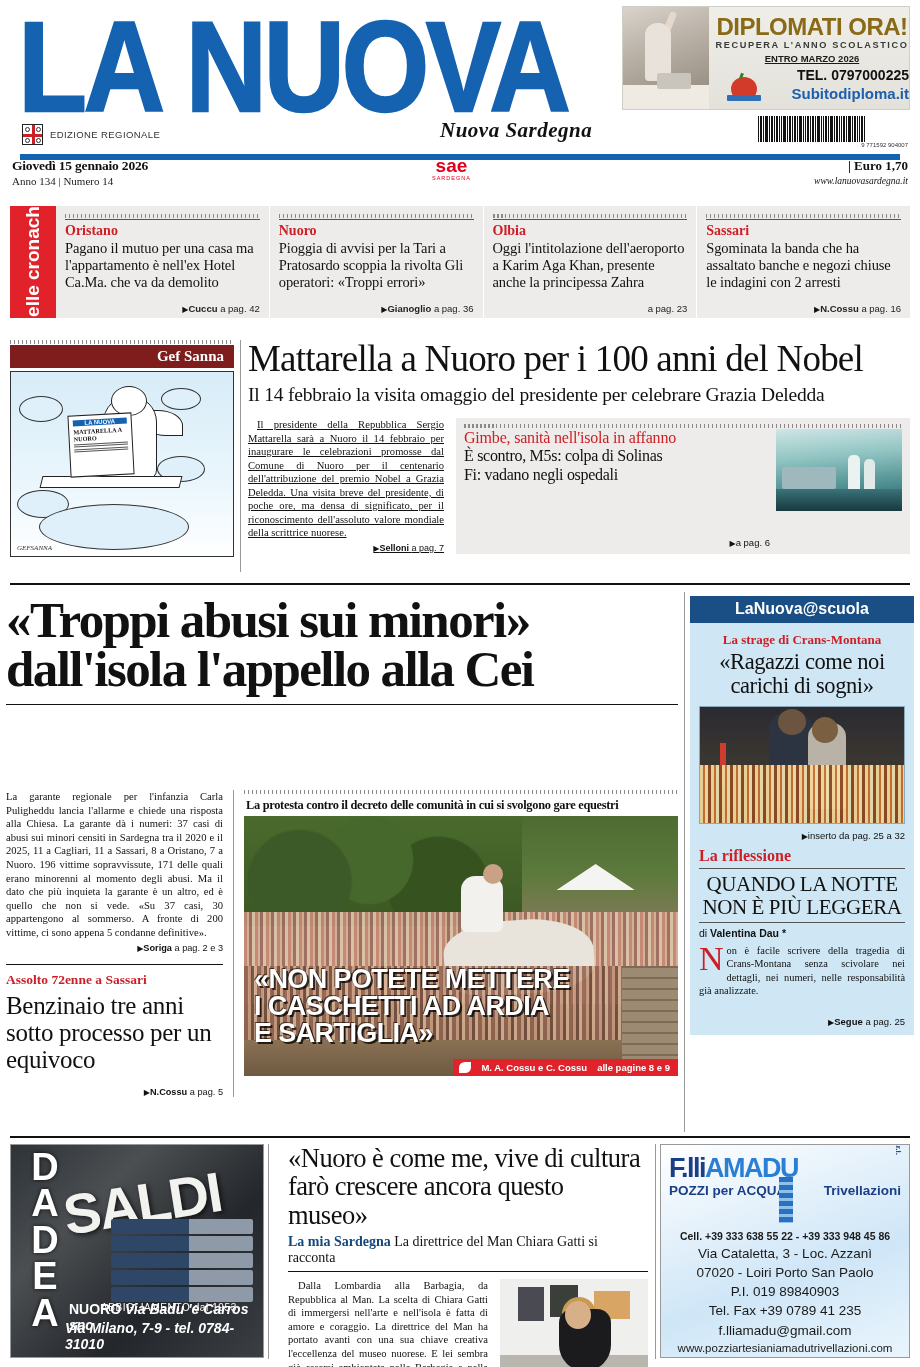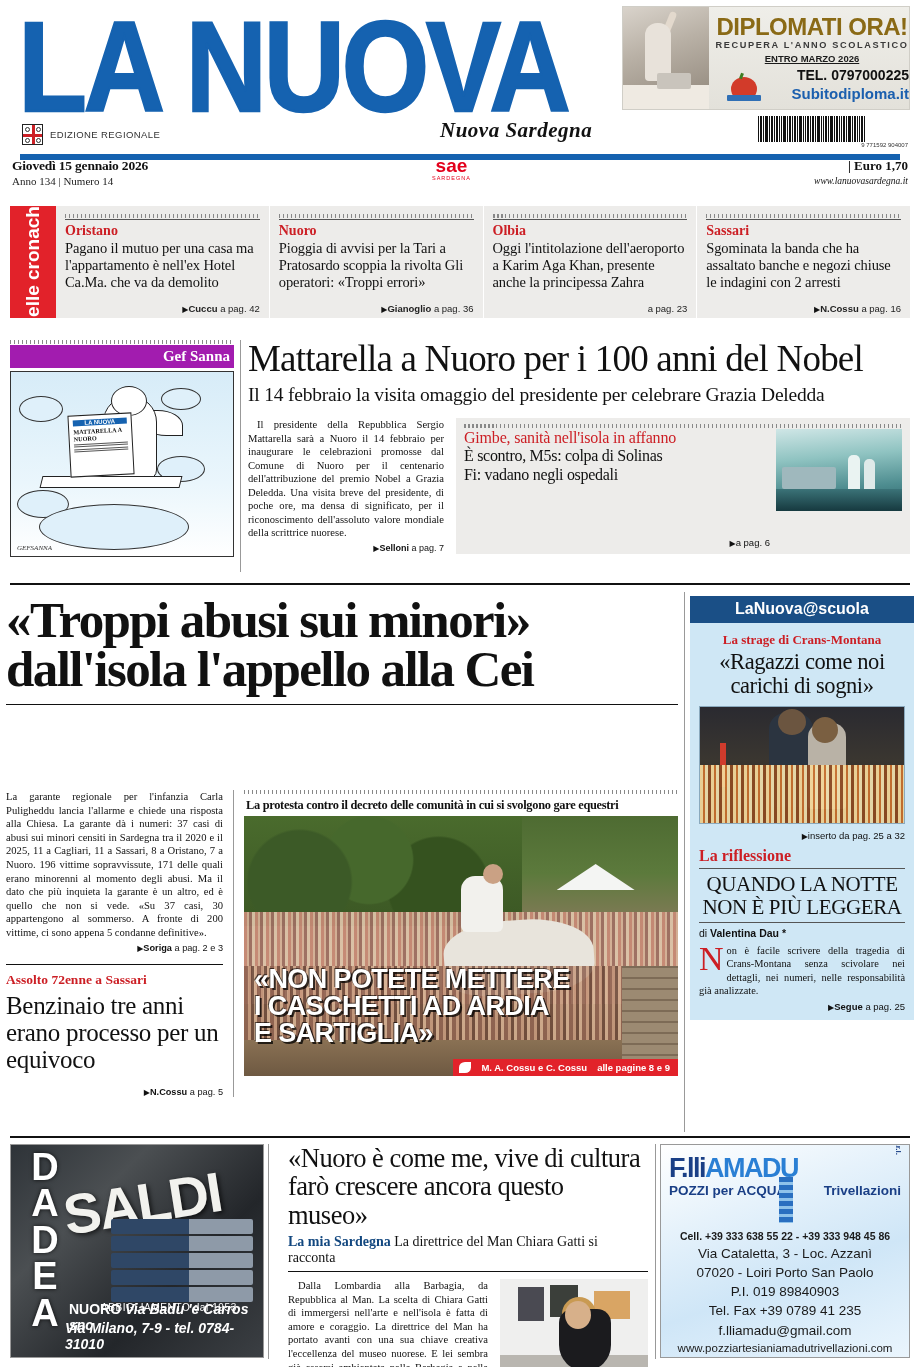--- a/index.html
+++ b/index.html
@@ -141,21 +141,21 @@
   .cron-city { color:#cc1e24; font-weight:bold; font-size:14px; line-height:1.15; }
   .cron-text { font-size:14.5px; line-height:1.16; letter-spacing:-0.1px; margin-top:1px; }
   .byline { position:absolute; right:9px; bottom:4px; font-family:"Liberation Sans",sans-serif;
     font-size:9.5px; color:#222; }
   .byline b { font-weight:bold; }
   .tri { color:#111; font-size:8px; }
 
   
   .band2 { position:absolute; left:10px; top:340px; width:900px; height:235px; }
   .gef { position:absolute; left:0; top:0; width:224px; }
-  .gef-tag { background:#a21caf; color:#fff; text-align:right; padding:3px 4px;
+  .gef-tag { background:#7f1d1d; color:#fff; text-align:right; padding:3px 10px;
     font-family:"Liberation Serif",serif; font-weight:bold; font-size:15px; }
   .gef-art { margin-top:3px; width:224px; height:186px; border:1px solid #333;
     background:#fbfcfd; position:relative; overflow:hidden; }
   .cloud { position:absolute; background:#dff0fa; border:1.4px solid #333; border-radius:50%; }
   .sky { position:absolute; inset:0; background:linear-gradient(180deg,#d7ecf8,#eaf6fc 60%,#ffffff); }
   .gef-sign { position:absolute; left:6px; bottom:4px; font-size:7px; font-style:italic; color:#333; }
   .gef-paper { position:absolute; left:58px; top:42px; width:64px; height:62px; background:#fff;
     border:1.5px solid #222; transform: rotate(-3deg); }
   .gef-paper .mast { margin:4px 4px 2px; background:#1562b0; color:#fff; font-size:6px;
     font-family:"Liberation Sans",sans-serif; font-weight:bold; text-align:center; }
@@ -169,21 +169,21 @@
     background:#fff; border:1.5px solid #222; border-radius:50%; }
   .gef-wing { position:absolute; left:130px; top:38px; width:42px; height:26px;
     border:1.4px solid #222; border-radius:0 60% 0 60%; background:#fff; }
 
   .matt { position:absolute; left:238px; top:0; width:662px; }
   .matt-vrule { position:absolute; left:230px; top:0; width:1px; height:232px; background:#999; }
   .matt h1 { font-size:37px; font-weight:normal; letter-spacing:-0.8px; line-height:1.0;
     font-family:"Liberation Serif",serif; }
   .matt h2 { font-size:19.5px; font-weight:normal; margin-top:7px; letter-spacing:-0.2px; }
   .matt-lower { display:flex; gap:12px; margin-top:12px; }
-  .matt-text { width:196px; font-size:10.6px; line-height:1.28; text-align:justify; }
+  .matt-text { width:196px; font-size:10.6px; line-height:1.28; text-align:justify;text-decoration:underline; }
   .matt-text p { text-indent:9px; }
   .matt-by { text-align:right; margin-top:3px; font-family:"Liberation Sans",sans-serif; font-size:9px;}
   .gimbe { flex:1; background:#edecea; padding:6px 8px 4px 8px; position:relative; }
   .gimbe-inner { display:flex; gap:10px; }
   .gimbe-txt { flex:1; }
   .gimbe h3 { color:#cc1e24; font-size:16px; font-weight:normal; letter-spacing:-0.2px; }
   .gimbe p { font-size:16px; line-height:1.16; letter-spacing:-0.3px; }
   .gimbe-photo { width:126px; height:82px; flex:none; align-self:flex-start;
     background:linear-gradient(175deg,#cfe6e6 0%,#8fc3c1 35%,#4e8d90 70%,#2b5f65 100%); position:relative; }
   .gimbe-photo .bed { position:absolute; left:6px; bottom:22px; width:54px; height:22px;
@@ -271,21 +271,21 @@
   .sp-red { position:absolute; left:10%; top:36px; width:6px; height:44px; background:#cf3b2c; }
   .side-ref { text-align:right; font-family:"Liberation Sans",sans-serif; font-size:9.5px; margin-top:6px; }
   .side-kicker2 { color:#cc1e24; font-weight:bold; font-size:16px; margin-top:6px; }
   .side-hr { height:1px; background:#555; margin:3px 0 4px 0; }
   .side-title2 { font-size:21px; text-align:center; letter-spacing:-0.4px; line-height:1.1; }
   .side-author { font-family:"Liberation Sans",sans-serif; font-size:10.5px; margin-top:4px; }
   .side-author b { font-weight:bold; }
   .side-para { font-size:10.4px; line-height:1.3; text-align:justify; margin-top:5px; position:relative; }
   .dropcap { float:left; font-size:34px; line-height:0.82; color:#cc1e24;
     font-family:"Liberation Serif",serif; padding-right:3px; padding-top:1px; }
-  .side-seg { text-align:right; font-family:"Liberation Sans",sans-serif; font-size:9.5px; margin-top:3px; }
+  .side-seg { text-align:right; font-family:"Liberation Sans",sans-serif; font-size:9.5px; margin-top:18px; }
 
   
   .botrule { position:absolute; left:10px; top:1136px; width:900px; height:2px; background:#111; }
   .bottom { position:absolute; left:10px; top:1144px; width:900px; height:215px; display:flex; }
 
   .ad-dadea { width:254px; height:214px; border:1px solid #999; position:relative; overflow:hidden;
     background:linear-gradient(135deg,#2e3338 0%,#4b4f52 30%,#23262a 65%,#3b3f43 100%); }
   .dadea-letters { position:absolute; left:8px; top:4px; width:52px; color:#fff;
     font-family:"Liberation Sans",sans-serif; font-weight:bold; font-size:38px; line-height:0.96;
     text-align:center; text-shadow:0 0 4px rgba(0,0,0,.8); }
@@ -553,21 +553,21 @@
     <h1>dall'isola l'appello alla Cei</h1>
     <div class="main-hr"></div>
   </div>
 
   <div class="maincols">
     <div class="mc-left">
       <p>La garante regionale per l'infanzia Carla Puligheddu lancia l'allarme e chiede una risposta alla Chiesa. La garante dà i numeri: 37 casi di abusi sui minori censiti in Sardegna tra il 2020 e il 2025, 11 a Cagliari, 11 a Sassari, 8 a Oristano, 7 a Nuoro. 196 vittime sopravvissute, 171 delle quali erano minorenni al momento degli abusi. Ma il dato che più inquieta la garante è un altro, ed è quello che non si vede. «Su 37 casi, 30 appartengono al sommerso. A fronte di 200 vittime, ci sono appena 5 condanne definitive».</p>
       <div class="mc-by"><span class="tri">▶</span><b>Soriga</b> <span>a pag. 2 e 3</span></div>
       <div class="mc-sep"></div>
       <div class="kicker-red">Assolto 72enne a Sassari</div>
-      <h3>Benzinaio tre anni erano processo per un equivoco</h3>
+      <h3>Benzinaio tre anni sotto processo per un equivoco</h3>
       <div class="mc-by" style="margin-top:14px"><span class="tri">▶</span><b>N.Cossu</b> <span>a pag. 5</span></div>
     </div>
 
     <div class="mc-right">
       <div class="dotted-line"></div>
       <div class="photo-caption">La protesta contro il decreto delle comunità in cui si svolgono gare equestri</div>
       <div class="bigphoto">
         <div class="bp-trees"></div>
         <div class="bp-tent"></div>
         <div class="bp-crowd"></div>

